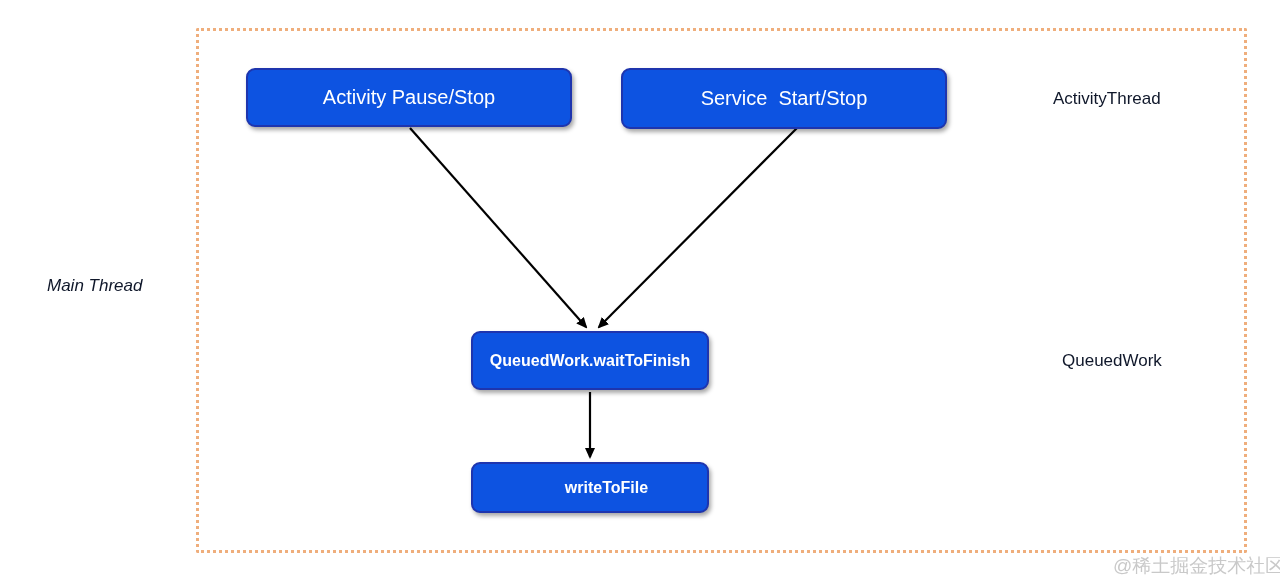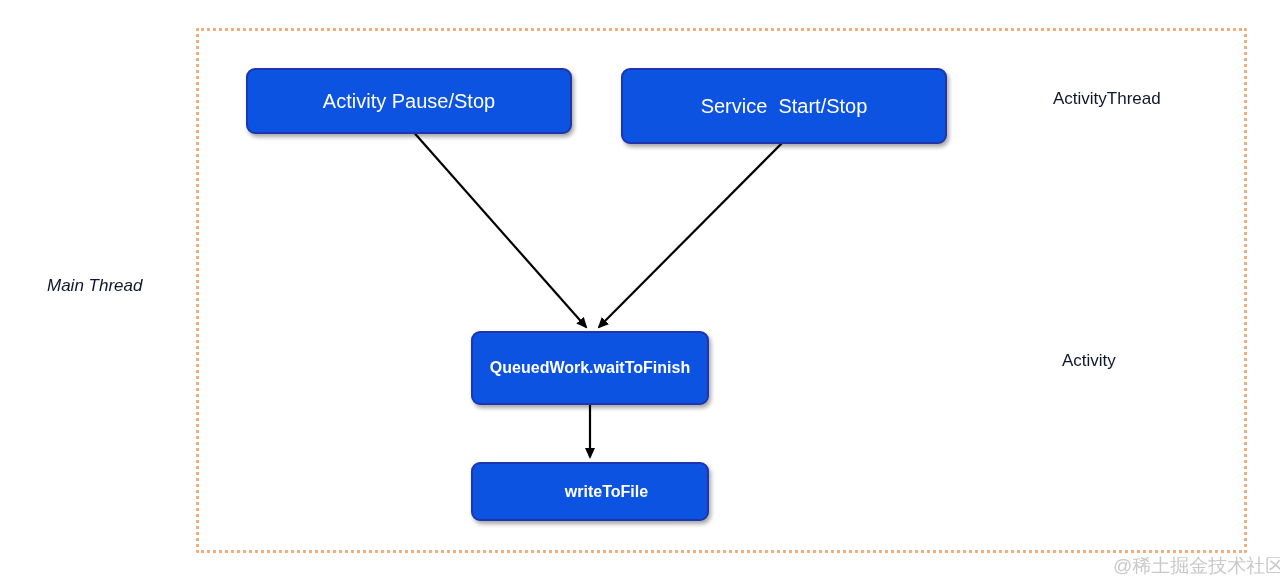--- a/index.html
+++ b/index.html
@@ -33,24 +33,24 @@
     color: #ffffff;
     display: flex;
     align-items: center;
     justify-content: center;
     text-align: center;
     box-sizing: border-box;
   }
   .node span { white-space: pre; }
   .node-large { font-size: 20px; font-weight: 400; }
   .node-small { font-size: 16px; font-weight: 700; }
-  .node-activity   { left: 246px; top: 68px;  width: 326px; height: 66px; }
-  .node-service    { left: 621px; top: 68px;  width: 326px; height: 76px; }
-  .node-queuedwork { left: 471px; top: 331px; width: 238px; height: 74px; text-align: right; }
-  .node-writefile  { left: 471px; top: 462px; width: 238px; height: 59px; padding-left: 33px; }
+  .node-activity   { left: 246px; top: 68px;  width: 326px; height: 59px; }
+  .node-service    { left: 621px; top: 68px;  width: 326px; height: 61px; }
+  .node-queuedwork { left: 471px; top: 331px; width: 238px; height: 59px; text-align: right; }
+  .node-writefile  { left: 471px; top: 462px; width: 238px; height: 51px; padding-left: 33px; }
   .lane-label {
     position: absolute;
     color: #0f172a;
     font-size: 17px;
     white-space: nowrap;
   }
   .label-activitythread { left: 1053px; top: 89px; }
   .label-queuework      { left: 1062px; top: 351px; }
   .label-sharedprefs    { left: 1027px; top: 479px; }
   .label-mainthread     { left: 47px;   top: 276px; font-style: italic; }
@@ -101,18 +101,18 @@
   <div class="node node-small node-queuedwork">
     <span>QueuedWork.waitToFinish</span>
   </div>
 
   <div class="node node-small node-writefile">
     <span>writeToFile</span>
   </div>
 
   <div class="lane-label label-activitythread">ActivityThread</div>
 
-  <div class="lane-label label-queuework">Activity</div>
+  <div class="lane-label label-queuework">QueuedWork</div>
 
 
   <div class="watermark">@稀土掘金技术社区</div>
 
 </div>
 
 </body></html>

